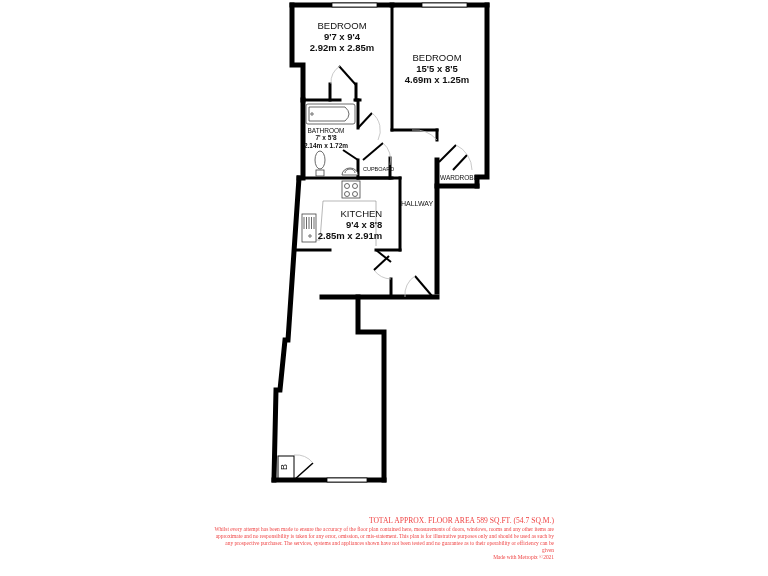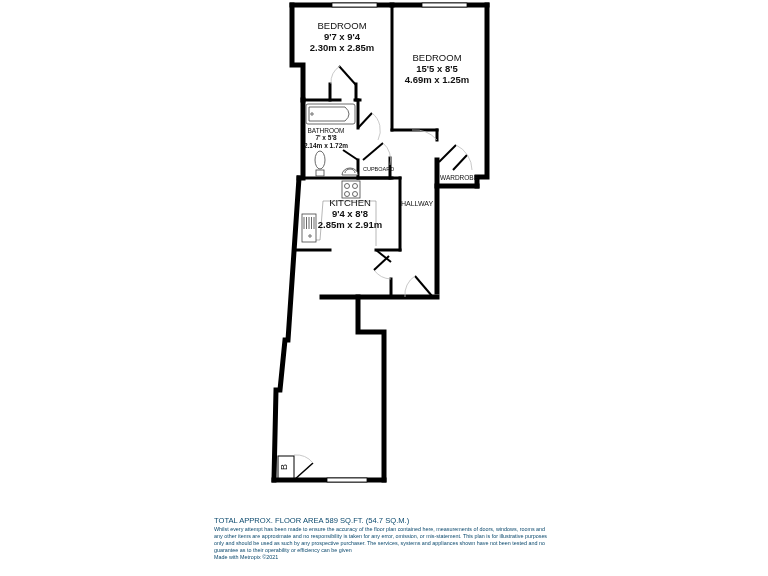--- a/index.html
+++ b/index.html
@@ -39,23 +39,23 @@
       font-size: 7px;
       color: #111;
       white-space: nowrap;
     }
     .tag.xs { font-size: 5.5px; }
     #footer {
       position: absolute;
       left: 214px;
       top: 516px;
       width: 340px;
-      text-align: left;
-      font-family: Liberation Sans, sans-serif;
-      color: #0c4a6e;
+      text-align: right;
+      font-family: Liberation Serif, serif;
+      color: #ef4444;
     }
     #footer .area {
       font-size: 7.6px;
       display: block;
       margin-bottom: 1px;
     }
     #footer .disclaimer {
       font-size: 5.4px;
       line-height: 1.3;
       display: block;
@@ -215,36 +215,36 @@
         <circle cx="310" cy="236" r="1.2"></circle>
       </g>
 
       <rect x="278" y="456" width="16" height="22" stroke="#000" stroke-width="1"></rect>
     </g>
   </svg>
 
   <div class="room-label" style="left:342px; top:21px;">
     <span class="name">BEDROOM</span>
     <span class="dim">9'7 x 9'4</span>
-    <span class="dim">2.30m x 2.85m</span>
+    <span class="dim">2.92m x 2.85m</span>
   </div>
 
   <div class="room-label" style="left:437px; top:53px;">
     <span class="name">BEDROOM</span>
     <span class="dim">15'5 x 8'5</span>
     <span class="dim">4.69m x 1.25m</span>
   </div>
 
   <div class="room-label small" style="left:326px; top:127px;">
     <span class="name">BATHROOM</span>
     <span class="dim">7' x 5'8</span>
     <span class="dim">2.14m x 1.72m</span>
   </div>
 
-  <div class="room-label" style="left:350px; top:198px;">
+  <div class="room-label" style="left:350px; top:209px;text-align:right;">
     <span class="name">KITCHEN</span>
     <span class="dim">9'4 x 8'8</span>
     <span class="dim">2.85m x 2.91m</span>
   </div>
 
 
   <span class="tag xs" style="left:363px; top:166px;">CUPBOARD</span>
   <span class="tag" style="left:440px; top:174px; font-size:6.5px;">WARDROBE</span>
   <span class="tag" style="left:401px; top:200px;">HALLWAY</span>
   <span class="tag" style="left:281px; top:462px; font-size:9px; transform:rotate(-90deg); transform-origin:center;">B</span>

